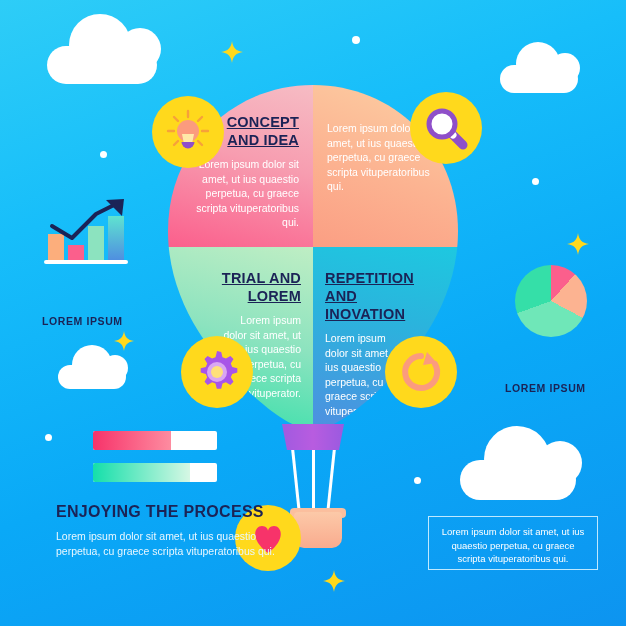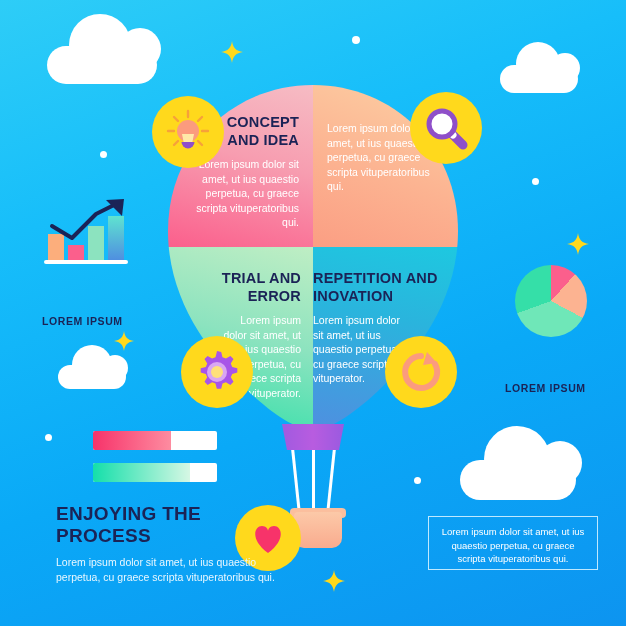--- a/index.html
+++ b/index.html
@@ -45,28 +45,28 @@
   }
   .q{position:relative;overflow:hidden;}
   .q1{background:linear-gradient(200deg,#f5b3bd 0%,#f craft 0%,#f7a9b6 18%,#fb6f92 100%);}
   .q1{background:linear-gradient(195deg,#f6bcc4 0%,#f79db0 45%,#fb5f8c 100%);}
   .q2{background:linear-gradient(200deg,#fcd0a4 0%,#fcb391 55%,#fb9e83 100%);}
   .q3{background:linear-gradient(195deg,#bfeec4 0%,#8ce3bf 48%,#2fdfa8 100%);}
   .q4{background:linear-gradient(190deg,#1ec8e0 0%,#2ab4dd 40%,#4f8fe0 100%);}
 
   .q-head{
     font-weight:bold;color:#1b2356;letter-spacing:.2px;
-    font-size:14.5px;line-height:18px;
+    font-size:14.5px;line-height:18px;text-decoration:underline;
   }
   .q-body{color:#ffffff;font-size:10.5px;line-height:14.5px;}
 
   .q1 .q-inner{padding:28px 14px 0 26px;text-align:right;}
   .q2 .q-inner{padding:28px 24px 0 14px;text-align:left;}
   .q3 .q-inner{padding:22px 12px 0 8px;text-align:right;}
-  .q4 .q-inner{padding:22px 20px 0 0;text-align:left;}
+  .q4 .q-inner{padding:22px 20px 0 12px;text-align:left;}
   .q1 .q-body,.q3 .q-body{margin-top:8px;}
   .q2 .q-body,.q4 .q-body{margin-top:8px;}
   .q3 .q-body{padding-left:44px;}
   .q4 .q-body{padding-right:30px;}
 
   
   .neck{position:absolute;left:282px;top:424px;width:62px;height:26px;
         background:linear-gradient(90deg,#a15ae0 0%,#b85ce0 50%,#9a5ae0 100%);
         clip-path:polygon(0 0,100% 0,92% 100%,8% 100%);}
   .rope{position:absolute;background:#ffffff;width:2.5px;transform-origin:top center;}
@@ -87,21 +87,21 @@
   
   #pie{position:absolute;left:515px;top:265px;width:72px;height:72px;border-radius:50%;
        background:conic-gradient(from 0deg,#fb5f8c 0deg 42deg,#fcb391 42deg 118deg,#6fe7b8 118deg 250deg,#35dfa8 250deg 360deg);}
 
   
   .pbar{position:absolute;height:19px;background:#ffffff;border-radius:2px;overflow:hidden;}
   .pfill{height:100%;}
 
   
   #enjoy{position:absolute;left:56px;top:503px;width:230px;}
-  #enjoy h3{margin:0;font-size:19px;font-weight:bold;color:#1b2356;letter-spacing:.3px;}
+  #enjoy h3{margin:0;font-size:16px;font-weight:bold;color:#1b2356;letter-spacing:.3px;}
   #enjoy p{margin:8px 0 0;font-size:10.5px;line-height:14.5px;color:#e8f7ff;}
 
   #boxnote{position:absolute;left:428px;top:516px;width:170px;height:54px;
            border:1.5px solid #bfe9ff;padding:8px 10px;box-sizing:border-box;}
   #boxnote p{margin:0;font-size:9.5px;line-height:13.5px;color:#ffffff;text-align:center;}
 </style>
 </head>
 <body>
 
 <div id="stage">
@@ -145,21 +145,21 @@
       </div>
 
       <div class="q q2">
         <div class="q-inner">
           <div class="q-body">Lorem ipsum dolor sit amet, ut ius quaestio perpetua, cu graece scripta vituperatoribus qui.</div>
         </div>
       </div>
 
       <div class="q q3">
         <div class="q-inner">
-          <div class="q-head">TRIAL AND ERROR</div>
+          <div class="q-head">TRIAL AND LOREM</div>
           <div class="q-body">Lorem ipsum dolor sit amet, ut ius quaestio perpetua, cu graece scripta vituperator.</div>
         </div>
       </div>
 
       <div class="q q4">
         <div class="q-inner">
           <div class="q-head">REPETITION AND INOVATION</div>
           <div class="q-body">Lorem ipsum dolor sit amet, ut ius quaestio perpetua, cu graece scripta vituperator.</div>
         </div>
       </div>

